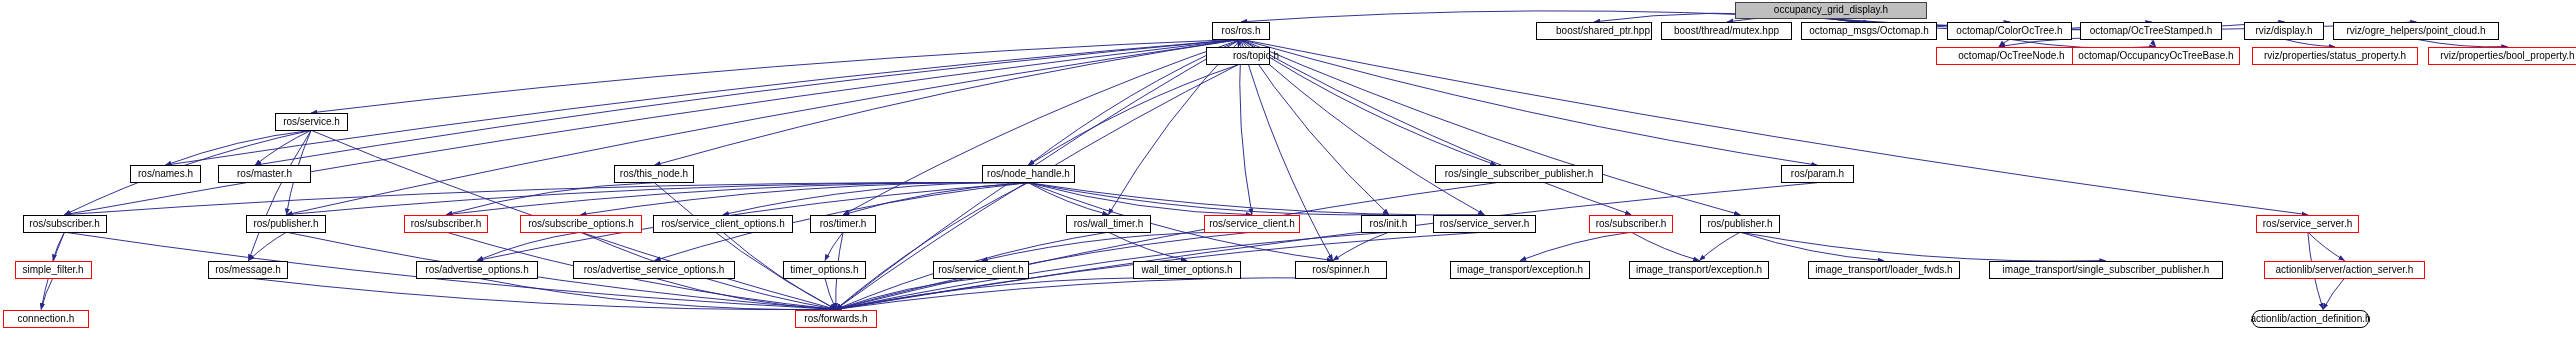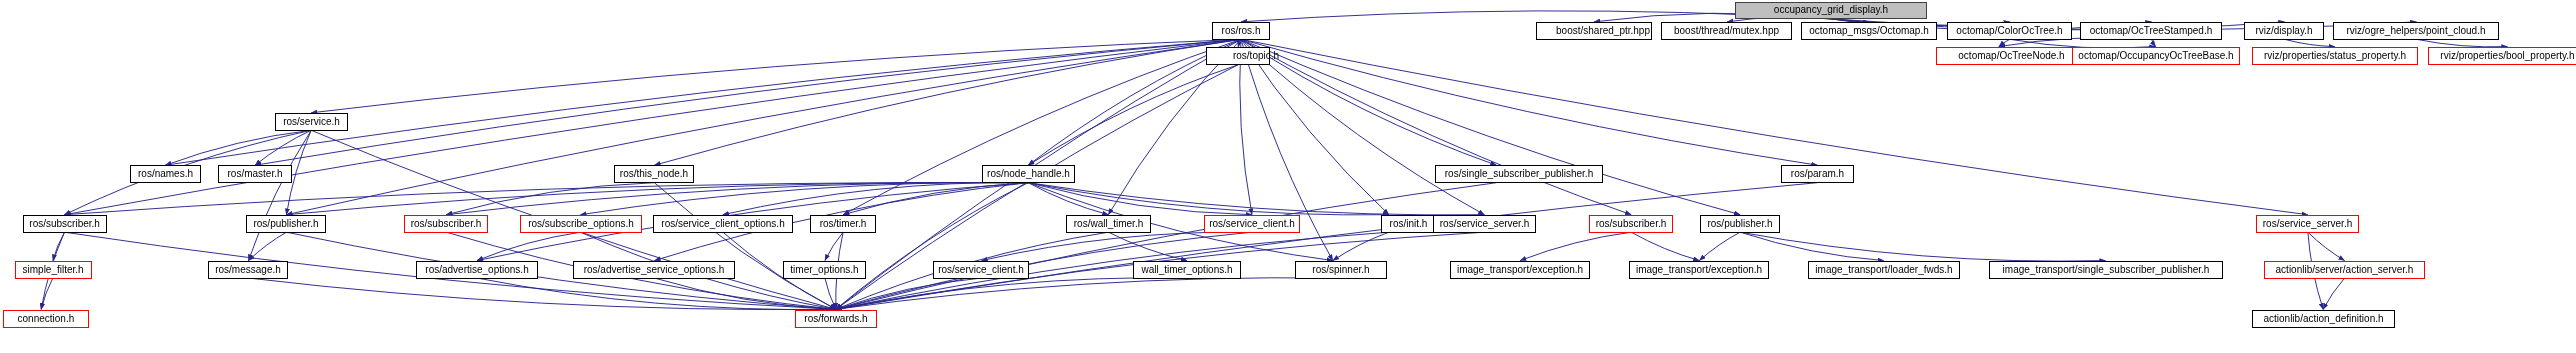--- a/index.html
+++ b/index.html
@@ -161,21 +161,21 @@
       </div>
       <div class="node red" style="left: 2428px; top: 47px; width: 159px;">
         <span>rviz/properties/bool_property.h</span>
       </div>
       <div class="node" style="left: 275px; top: 113px; width: 73px; text-align: center;">
         <span>ros/service.h</span>
       </div>
       <div class="node" style="left: 130px; top: 165px; width: 71px;">
         <span>ros/names.h</span>
       </div>
-      <div class="node" style="left: 218px; top: 165px; width: 74px;">
+      <div class="node" style="left: 218px; top: 165px; width: 93px;">
         <span>ros/master.h</span>
       </div>
       <div class="node" style="left: 614px; top: 165px; width: 80px;">
         <span>ros/this_node.h</span>
       </div>
       <div class="node" style="left: 982px; top: 165px; width: 93px;">
         <span>ros/node_handle.h</span>
       </div>
       <div class="node" style="left: 1412px; top: 165px; width: 168px; margin-left: 23px;">
         <span>ros/single_subscriber_publisher.h</span>
@@ -200,21 +200,21 @@
       </div>
       <div class="node" style="left: 810px; top: 215px; width: 66px;">
         <span>ros/timer.h</span>
       </div>
       <div class="node" style="left: 1066px; top: 215px; width: 85px;">
         <span>ros/wall_timer.h</span>
       </div>
       <div class="node red" style="left: 1204px; top: 215px; width: 96px;">
         <span>ros/service_client.h</span>
       </div>
-      <div class="node" style="left: 1361px; top: 215px; width: 55px; margin-left: 20px;">
+      <div class="node" style="left: 1361px; top: 215px; width: 55px;">
         <span>ros/init.h</span>
       </div>
       <div class="node" style="left: 1433px; top: 215px; width: 103px;">
         <span>ros/service_server.h</span>
       </div>
       <div class="node red" style="left: 1589px; top: 215px; width: 84px;">
         <span>ros/subscriber.h</span>
       </div>
       <div class="node" style="left: 1700px; top: 215px; width: 80px;">
         <span>ros/publisher.h</span>
@@ -260,18 +260,18 @@
       </div>
       <div class="node red" style="left: 2264px; top: 261px; width: 161px;">
         <span>actionlib/server/action_server.h</span>
       </div>
       <div class="node red" style="left: 2.9px; top: 310px; width: 86px;">
         <span>connection.h</span>
       </div>
       <div class="node red" style="left: 795px; top: 310px; width: 82px;">
         <span>ros/forwards.h</span>
       </div>
-      <div class="node" style="left: 2252px; top: 310px; width: 143px;">
+      <div class="node" style="left: 2252px; top: 310px; width: 117px; border-radius: 8px;">
         <span>actionlib/action_definition.h</span>
       </div>
     </div>
 </div>
 
 
 </body></html>

